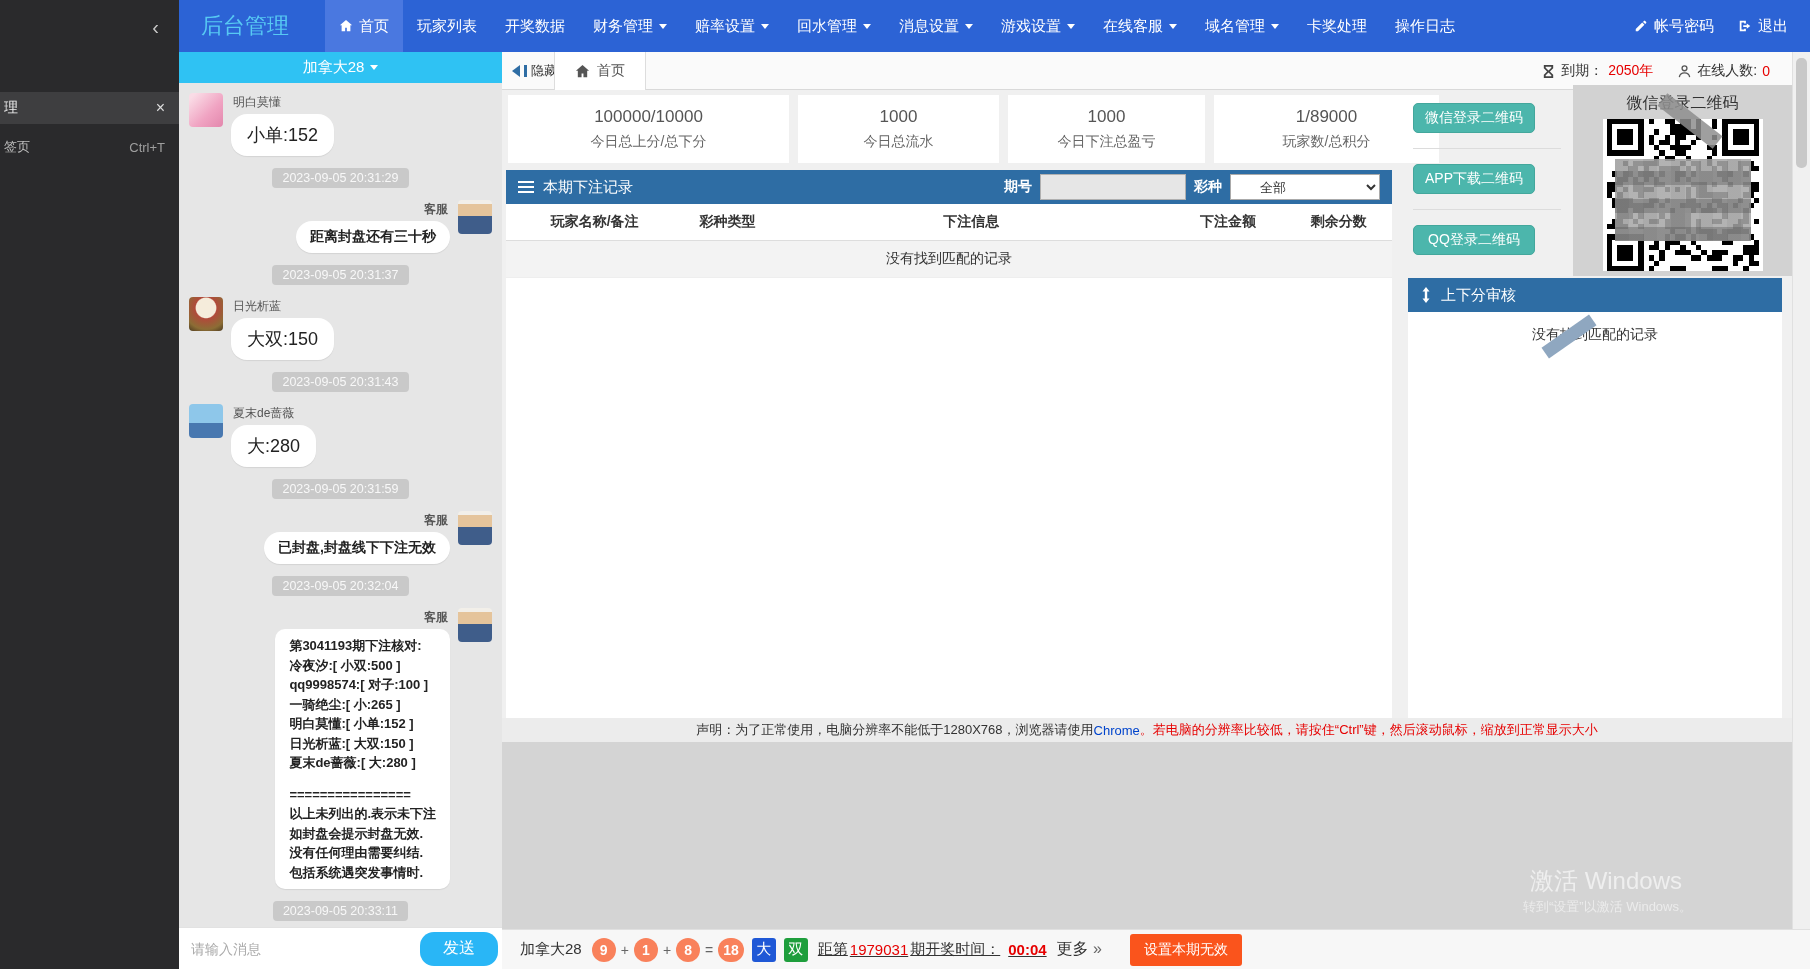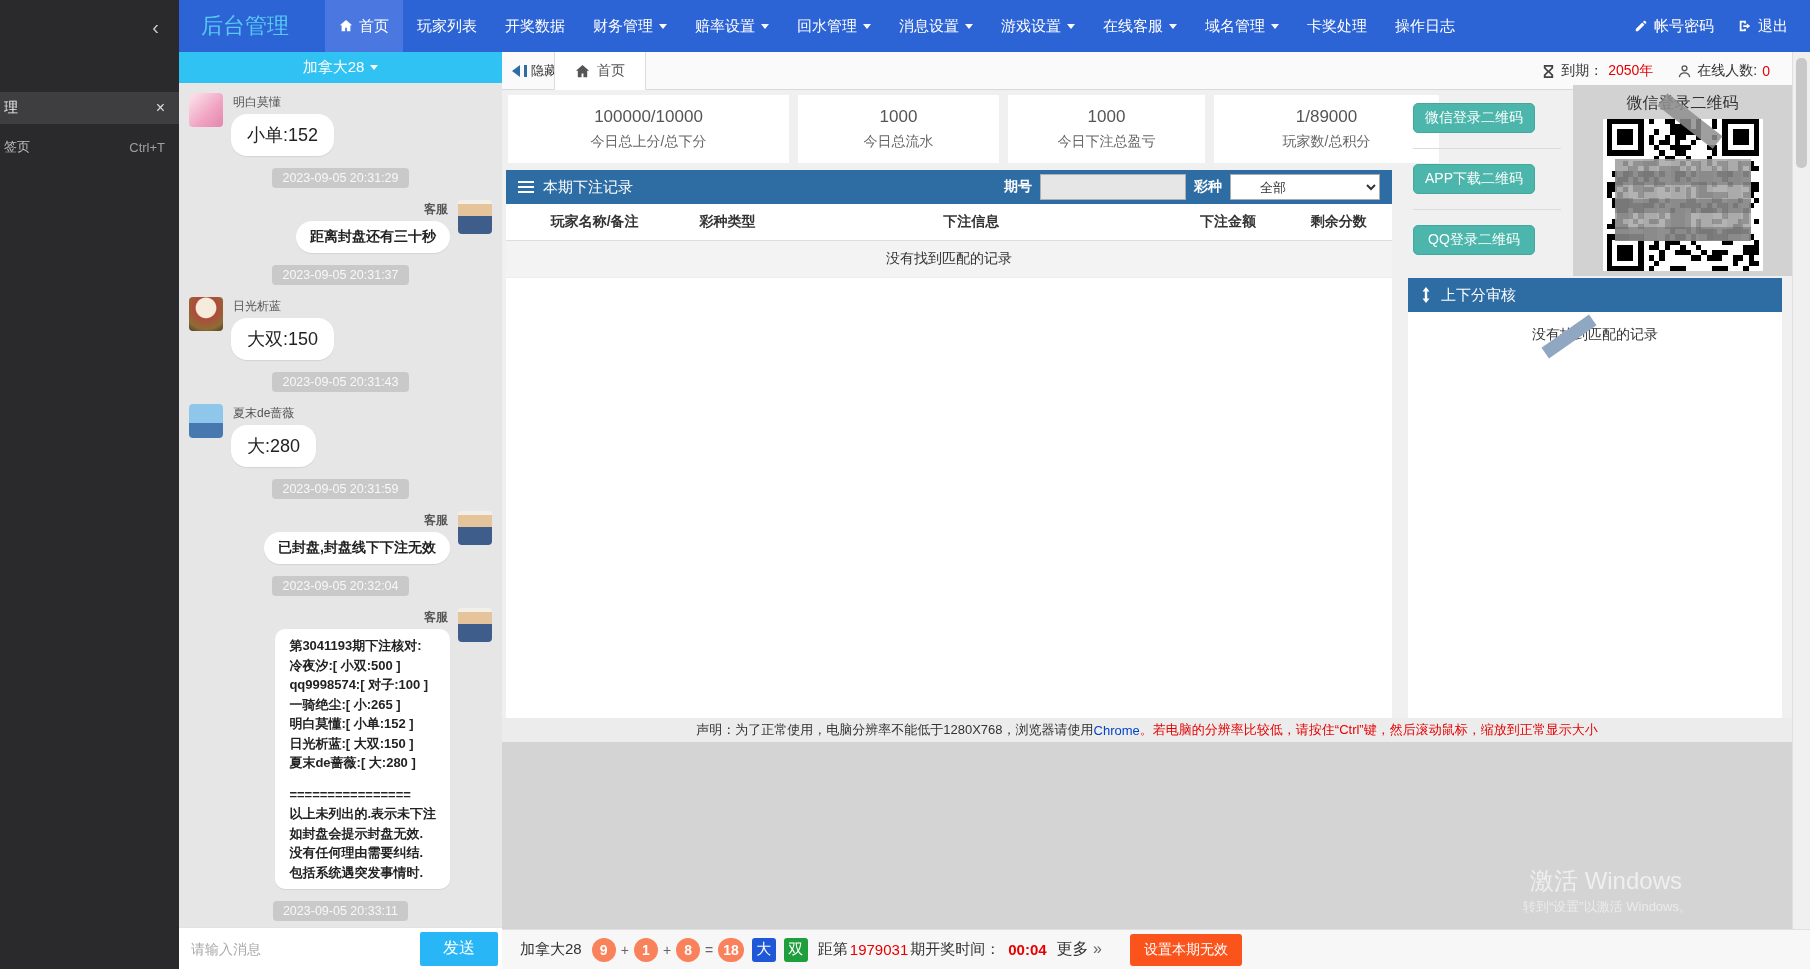--- a/index.html
+++ b/index.html
@@ -45,21 +45,21 @@
   .bubble .blank { height:12px; }
   .chat-time { display:flex; justify-content:center; margin:12px 0; }
   .chat-time span { background:#c9c9c9; color:#f8f8f8; font-size:12.5px; padding:3px 10px; border-radius:4px; }
   .av-pink { background:linear-gradient(135deg,#fadce6 10%,#f0a3c2 60%,#e387ad); }
   .av-agent { background:linear-gradient(180deg,#f2efe9 0 12%,#e5c49b 12% 48%,#3f5d8a 48% 100%); }
   .av-doll { background:radial-gradient(circle at 50% 32%,#f5ecdb 34%,#b04a3a 38%,#8c6d35 75%,#4c3a20); }
   .av-sea { background:linear-gradient(180deg,#8ec7ea 0 55%,#4878b0 55% 100%); }
   .chat-input { position:absolute; left:0; right:0; bottom:0; height:42px; background:#fff; border-top:1px solid #e2e2e2; display:flex; align-items:center; }
   .chat-input input { flex:1; border:none; outline:none; font-size:14px; padding:0 12px; color:#333; background:transparent; }
   .chat-input input::placeholder { color:#aaa; }
-  .send-btn { width:78px; height:34px; margin-right:4px; background:#29b6f6; color:#fff; border:none; font-size:16px; border-radius:2px; cursor:pointer; }
+  .send-btn { width:78px; height:34px; margin-right:4px; background:#29b6f6; color:#fff; border:none; font-size:16px; border-radius:14px; cursor:pointer; }
 
   
   .main-bg { left:502px; top:52px; width:1290px; height:690px; background:#f0f0f0; z-index:1; }
   .tabstrip { left:502px; top:52px; width:1290px; height:38px; background:#fafafa; border-bottom:1px solid #d9d9d9; z-index:2; }
   .hide-btn { position:absolute; left:10px; top:0; height:38px; display:flex; align-items:center; gap:4px; cursor:pointer; }
   .hide-tri { width:0; height:0; border-top:6px solid transparent; border-bottom:6px solid transparent; border-right:8px solid #2e6da4; }
   .hide-bar { width:3px; height:12px; background:#2e6da4; }
   .hide-label { font-size:13px; color:#333; }
   .tab-home { position:absolute; left:52px; top:0; height:38px; width:92px; background:#fff; border-left:1px solid #ddd; border-right:1px solid #ddd; display:flex; align-items:center; justify-content:center; gap:7px; font-size:14px; color:#555; cursor:pointer; }
   .tab-home svg { width:15px; height:15px; fill:#555; }
@@ -116,21 +116,21 @@
   .watermark2 { right:118px; top:898px; font-size:13px; color:rgba(255,255,255,.55); z-index:2; }
 
   
   .bottombar { left:502px; top:929px; width:1308px; height:40px; background:#f7f7f7; border-top:1px solid #e0e0e0; display:flex; align-items:center; padding-left:18px; z-index:4; }
   .game-name { font-size:15px; color:#333; margin-right:10px; }
   .num-circle { min-width:24px; height:24px; border-radius:12px; background:#f9815b; color:#fff; font-size:14px; font-weight:bold; display:inline-flex; align-items:center; justify-content:center; padding:0 5px; }
   .op { color:#666; font-size:14px; margin:0 5px; }
   .sq-badge { width:24px; height:24px; border-radius:3px; color:#fff; font-size:15px; display:inline-flex; align-items:center; justify-content:center; margin-left:8px; }
   .sq-big { background:#1f58d6; }
   .sq-pair { background:#1e9e3c; }
-  .draw-info { font-size:15px; color:#333; margin-left:10px; display:flex; align-items:center; gap:2px; }
+  .draw-info { font-size:15px; color:#333; margin-left:10px; display:flex; align-items:center; gap:2px;text-decoration:underline; }
   .countdown { font-weight:bold; margin:0 6px; }
   .more { color:#333; margin-left:4px; cursor:pointer; }
   .more b { color:#666; font-weight:normal; }
   .invalid-btn { margin-left:28px; background:#fa541c; color:#fff; border:none; font-size:14px; padding:7px 14px; border-radius:3px; cursor:pointer; }
 
   
   .scrollbar { left:1792px; top:52px; width:18px; height:917px; background:#f0f0f0; border-left:1px solid #e0e0e0; z-index:3; }
   .scroll-thumb { position:absolute; left:3px; top:6px; width:11px; height:110px; background:#c8c8c8; border-radius:5px; }
 </style>
 </head>

